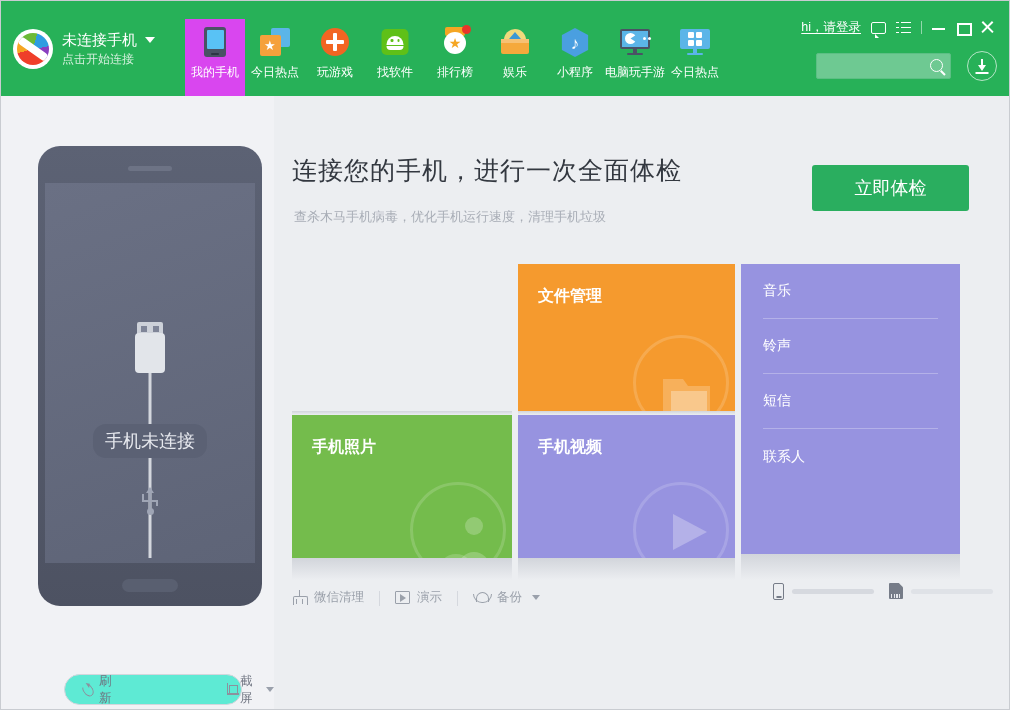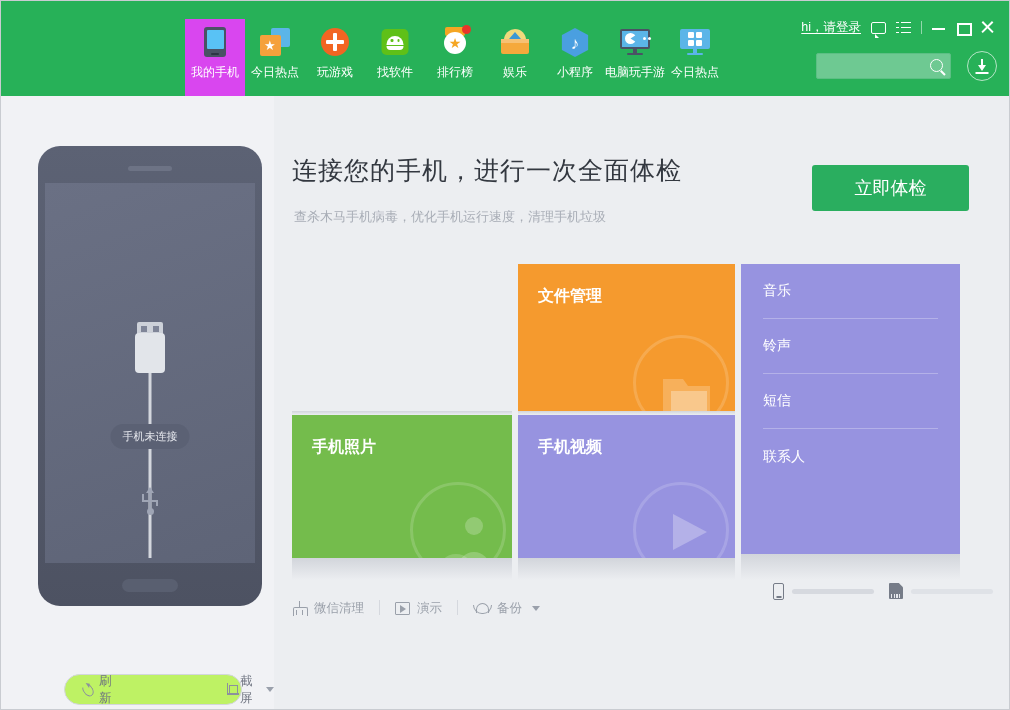--- a/index.html
+++ b/index.html
@@ -211,27 +211,27 @@
     width: 2px; height: 6px; background: #9fa5b5;
   }
   .usb-bar::after {
     content: ""; position: absolute; right: 0; top: 0;
     width: 2px; height: 6px; background: #9fa5b5;
   }
   .notconn-pill {
     position: absolute; left: 50%; transform: translateX(-50%);
     top: 241px; padding: 5px 12px;
     background: #5b6174; border-radius: 13px;
-    color: #e6e8ee; font-size: 11px; white-space: nowrap;
+    color: #e6e8ee; font-size: 18px; white-space: nowrap;
   }
   .leftfoot {
     position: absolute; left: 63px; top: 578px;
     width: 178px; height: 31px;
     border: 1px solid #d3d6dc; border-radius: 16px;
-    background: #bef264;
+    background: #5eead4;
     display: flex; align-items: center; gap: 39px;
   }
   .lfbtn {
     display: flex; align-items: center; gap: 6px;
     color: #6f7480; font-size: 12.5px; cursor: pointer;
     height: 100%;
   }
   .lfbtn.refresh { padding-left: 18px; }
   .lfbtn.shot { padding-left: 14px; }
   .lfsep { width: 1px; height: 16px; background: #dcdfe4; margin-left: 17px; }
@@ -327,21 +327,21 @@
     display: flex; align-items: center;
     color: #ffffff; font-size: 14px;
     border-bottom: 1px solid rgba(255,255,255,.28);
     cursor: pointer;
   }
   .list-item:last-child { border-bottom: none; }
 
   .bottombar {
     position: absolute; left: 18px; top: 480px;
     width: 680px; height: 30px;
-    display: flex; align-items: flex-start; margin-top: 24px;
+    display: flex; align-items: flex-end;
   }
   .bb-item {
     display: flex; align-items: center; gap: 7px;
     color: #9aa0aa; font-size: 12.5px; cursor: pointer;
   }
   .bb-sep { width: 1px; height: 15px; background: #d5d8de; margin: 0 15px; }
   .ico-broom { width: 15px; height: 15px; position: relative; }
   .ico-broom::before {
     content: ""; position: absolute; left: 6.5px; top: 0;
     width: 1.6px; height: 6px; background: #9aa0aa;
@@ -612,20 +612,32 @@
   .g-close::before { transform: rotate(45deg); }
   .g-close::after  { transform: rotate(-45deg); }
 </style>
 </head>
 <body>
 
 <div id="app">
 
   <div class="header">
 
+    <div class="brand">
+      <div class="logo-circle">
+        <div class="logo-inner"></div>
+      </div>
+      <div class="brand-text">
+        <div class="brand-line1">
+          <span>未连接手机</span>
+          <span class="caret-down"></span>
+        </div>
+        <div class="brand-line2">点击开始连接</div>
+      </div>
+    </div>
 
     <div class="navtabs">
 
       <div class="navtab active">
         <div class="ico">
           <div class="ic-myphone">
               <i></i>
             </div>
         </div>
         <div class="lbl">我的手机</div>

